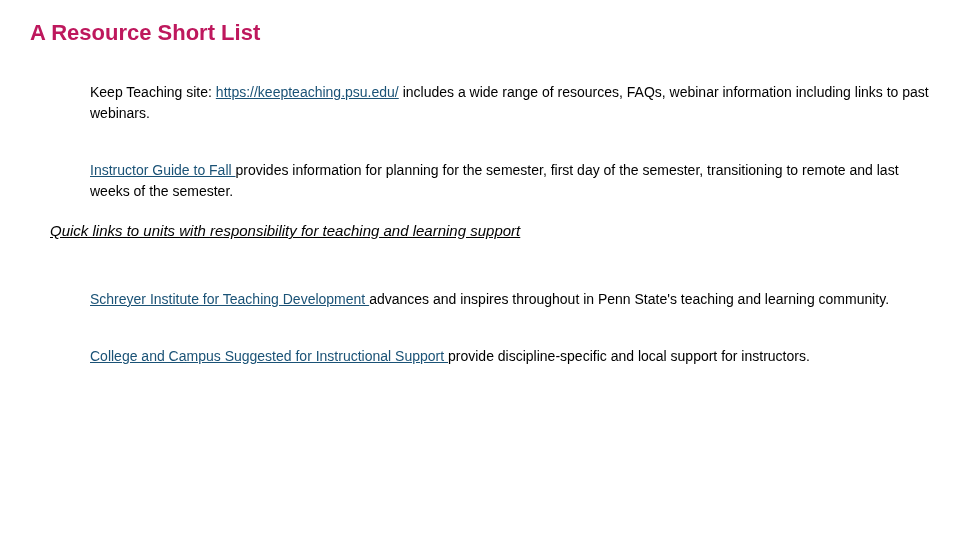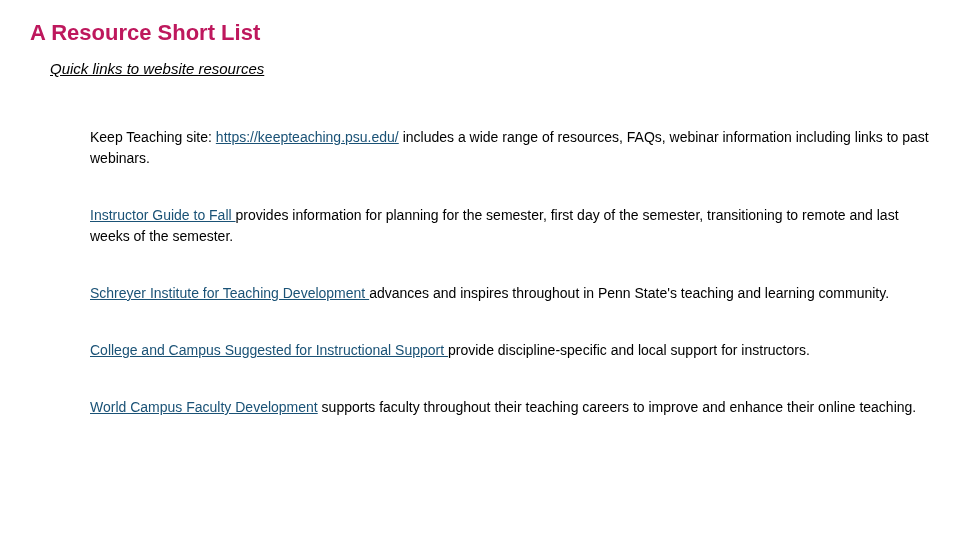--- a/index.html
+++ b/index.html
@@ -48,39 +48,36 @@
     .second-section {
       margin-top: 10px;
     }
   </style>
 </head>
 <body>
 
 <h1>A Resource Short List</h1>
 
 <div class="section">
-  <span class="section-heading">Quick links to website resources</span>
 
   <div class="content-block">
     <span>Keep Teaching site: </span><a href="#">https://keepteaching.psu.edu/</a><span> includes a wide range of resources, FAQs, webinar information including links to past webinars.</span>
   </div>
 
   <div class="content-block">
     <a href="#">Instructor Guide to Fall </a><span>provides information for planning for the semester, first day of the semester, transitioning to remote and last weeks of the semester.</span>
   </div>
 
 </div>
 
 <div class="section second-section">
+  <span class="section-heading">Quick links to units with responsibility for teaching and learning support</span>
 
   <div class="content-block">
     <a href="#">Schreyer Institute for Teaching Development </a><span>advances and inspires throughout in Penn State's teaching and learning community.</span>
   </div>
 
 
   <div class="content-block">
     <a href="#">College and Campus Suggested for Instructional Support </a><span>provide discipline-specific and local support for instructors.</span>
   </div>
 
-  <div class="content-block">
-    <a href="#">World Campus Faculty Development</a><span> supports faculty throughout their teaching careers to improve and enhance their online teaching.</span>
-  </div>
 </div>
 
 </body></html>

